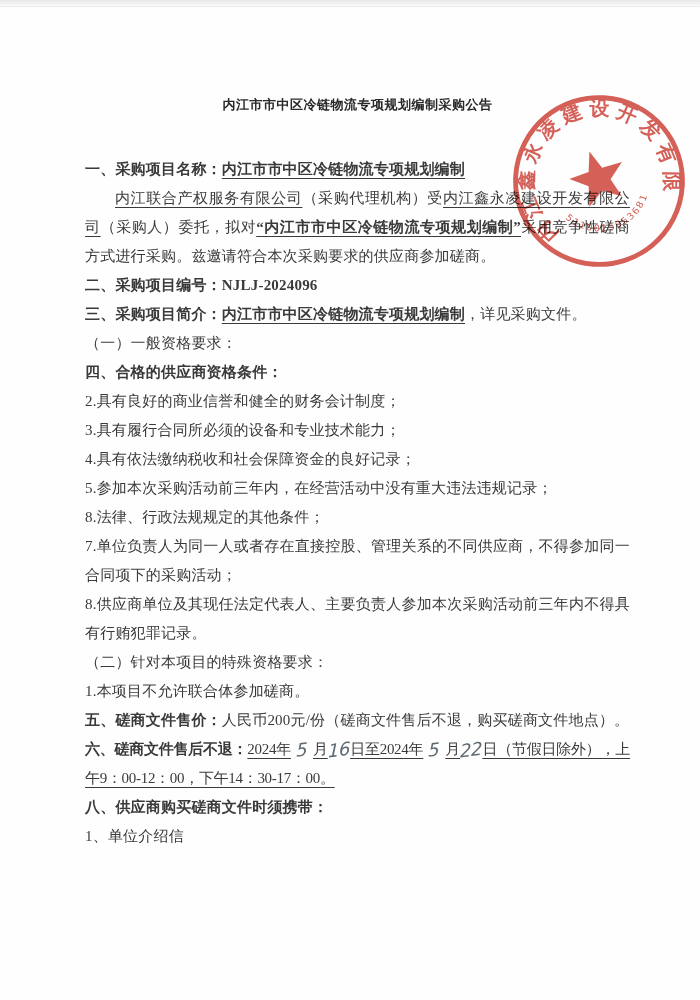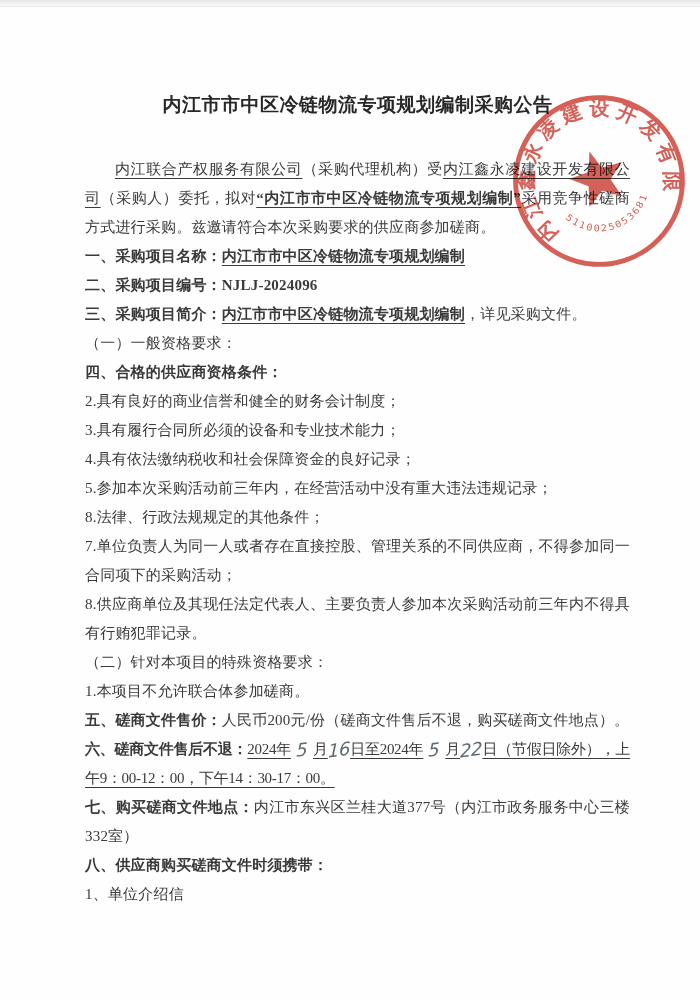--- a/index.html
+++ b/index.html
@@ -11,21 +11,21 @@
   }
   .scan-band {
     position:absolute; top:0; left:0; right:0; height:6px;
     background:linear-gradient(#e9e9e9,#f9f9f9);
     border-bottom:1px solid #ededed;
   }
   .content {
     position:absolute; left:85px; top:92px; width:545px;
   }
   .doc-title {
-    font-size:19px; font-weight:bold; text-align:center;
+    font-size:13px; font-weight:bold; text-align:center;
     letter-spacing:0.5px; color:#282828; margin:0 0 37px 0;
     line-height:26px;
   }
   .line {
     font-size:15px; line-height:29px; margin:0;
     text-align:justify; letter-spacing:0.2px;
   }
   .indent { text-indent:30px; }
   .b  { font-weight:bold; }
   .u  { text-decoration:underline; text-underline-offset:4px; text-decoration-thickness:1px; }
@@ -44,23 +44,23 @@
 </head>
 <body>
 
 <div class="page">
   <div class="scan-band"></div>
 
   <div class="content">
 
     <h1 class="doc-title">内江市市中区冷链物流专项规划编制采购公告</h1>
 
+    <p class="line"><span class="b">一、采购项目名称：</span><span class="b u">内江市市中区冷链物流专项规划编制</span></p>
+
     <p class="line indent"><span class="u">内江联合产权服务有限公司</span><span>（采购代理机构）受</span><span class="u">内江鑫永凌建设开发有限公司</span><span>（采购人）委托，拟对</span><span class="b u">“内江市市中区冷链物流专项规划编制”</span><span>采用竞争性磋商方式进行采购。兹邀请符合本次采购要求的供应商参加磋商。</span></p>
-
-    <p class="line"><span class="b">一、采购项目名称：</span><span class="b u">内江市市中区冷链物流专项规划编制</span></p>
 
     <p class="line"><span class="b">二、采购项目编号：</span><span class="b">NJLJ-2024096</span></p>
 
     <p class="line"><span class="b">三、采购项目简介：</span><span class="b u">内江市市中区冷链物流专项规划编制</span><span>，详见采购文件。</span></p>
 
     <p class="line">（一）一般资格要求：</p>
 
     <p class="line"><span class="b">四、合格的供应商资格条件：</span></p>
 
     <p class="line">2.具有良好的商业信誉和健全的财务会计制度；</p>
@@ -71,21 +71,20 @@
     <p class="line">7.单位负责人为同一人或者存在直接控股、管理关系的不同供应商，不得参加同一合同项下的采购活动；</p>
     <p class="line">8.供应商单位及其现任法定代表人、主要负责人参加本次采购活动前三年内不得具有行贿犯罪记录。</p>
 
     <p class="line">（二）针对本项目的特殊资格要求：</p>
     <p class="line">1.本项目不允许联合体参加磋商。</p>
 
     <p class="line"><span class="b">五、磋商文件售价：</span><span>人民币200元/份（磋商文件售后不退，购买磋商文件地点）。</span></p>
 
     <p class="line tight"><span class="b">六、磋商文件售后不退：</span><span class="u"><span>2024年</span><span class="hw">5</span><span>月</span><span class="hw">16</span><span>日至2024年</span><span class="hw">5</span><span>月</span><span class="hw">22</span><span>日（节假日除外），上午9：00-12：00，下午14：30-17：00。</span></span></p>
 
-    <p class="line"><span class="b">七、购买磋商文件地点：</span><span>内江市东兴区兰桂大道377号（内江市政务服务中心三楼332室）</span></p>
 
     <p class="line"><span class="b">八、供应商购买磋商文件时须携带：</span></p>
 
     <p class="line">1、单位介绍信</p>
 
   </div>
 
   <svg class="stamp" viewBox="0 0 200 200">
     <g transform="rotate(-18 100 100)" fill="none" stroke="none">
       <circle cx="100" cy="100" r="86" stroke="#cf4a40" stroke-width="5"></circle>

